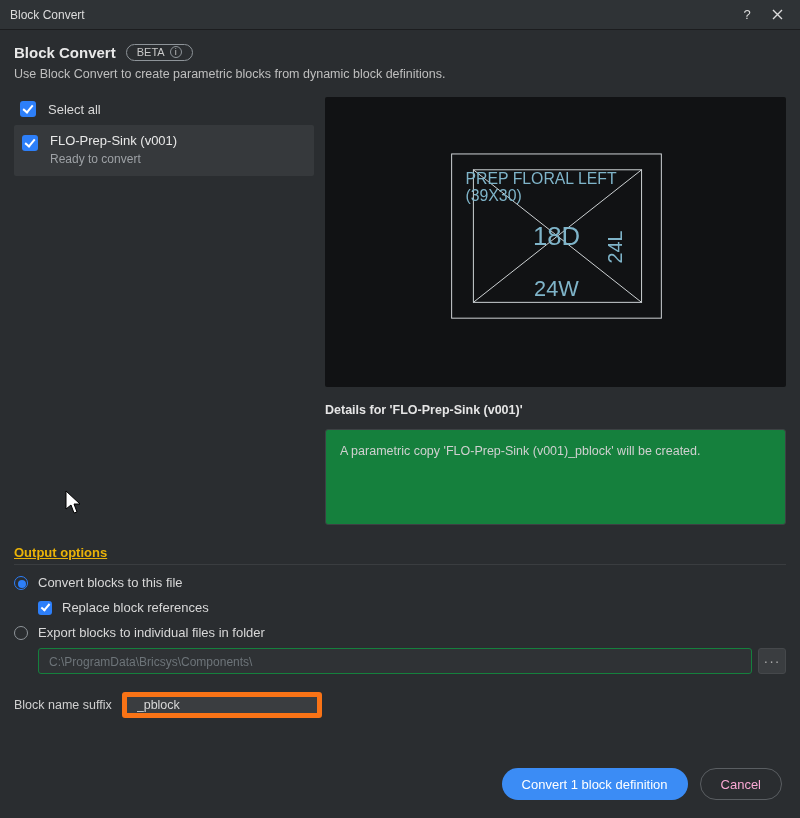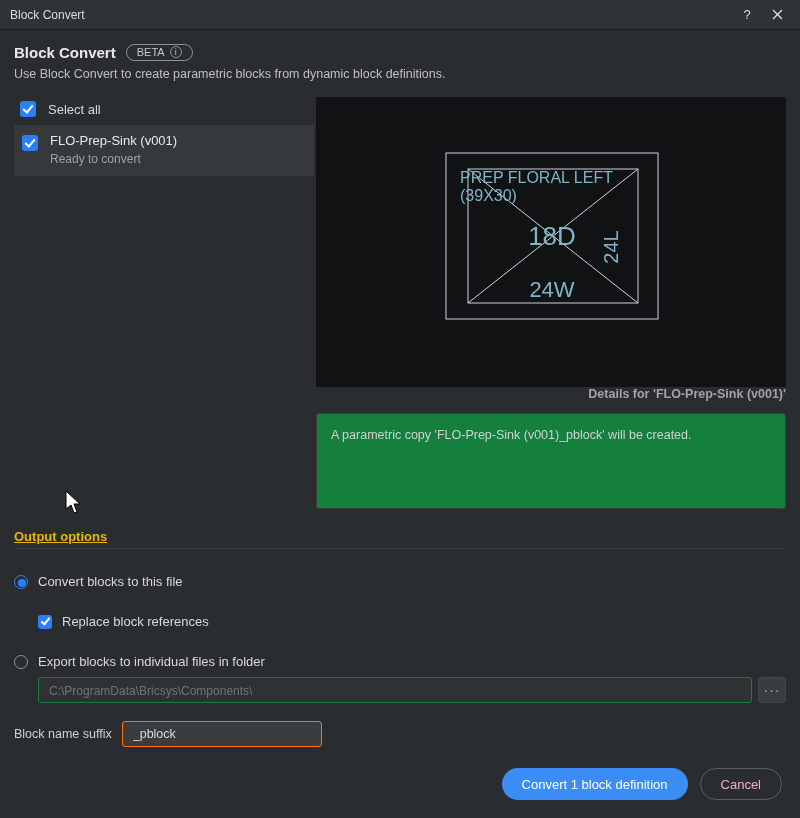--- a/index.html
+++ b/index.html
@@ -42,21 +42,21 @@
   }
   .beta-pill .info {
     width: 12px; height: 12px; border-radius: 50%;
     border: 1px solid #8e9499;
     display: inline-flex; align-items: center; justify-content: center;
     font-size: 9px; line-height: 1; color: #c8c8c8;
   }
   .subtext { margin-top: 6px; font-size: 12.5px; color: #bfbfbf; }
 
   .body-row {
-    display: flex; gap: 2px; margin-top: 16px;
+    display: flex; gap: 11px; margin-top: 16px;
   }
   .left-col {
     width: 300px; flex: 0 0 300px;
   }
   .right-col {
     flex: 1 1 auto; min-width: 0;
   }
   .select-all-row {
     display:flex; align-items:center; gap:12px;
     padding: 4px 6px 8px 6px;
@@ -92,37 +92,37 @@
 
   .preview {
     width: 100%; height: 290px;
     background: #111214;
     border-radius: 2px;
     position: relative;
     overflow: hidden;
   }
   .preview svg { position: absolute; inset: 0; }
 
-  .details-label { font-weight: 600; font-size: 12.5px; color: #a3a3a3; text-align: right; }
+  .details-label { margin-top: 16px; font-weight: 600; font-size: 12.5px; color: #e5e5e5; }
   .details-box {
     margin-top: 12px;
     background: #15803d;
     border: 1px solid #3d4144;
     border-radius: 3px;
     height: 96px;
     padding: 14px 14px;
     font-size: 12.5px;
     color: #d0d0d0;
   }
 
   .output-section { margin-top: 20px; padding: 0 14px; }
   .section-title { font-size: 13px; font-weight: 600; color: #eab308; text-decoration: underline; }
   .section-hr { border: none; border-top: 1px solid #3a3d40; margin-top: 4px; }
 
-  .opt-row { display: flex; align-items: center; gap: 10px; margin-top: 25px; }
+  .opt-row { display: flex; align-items: center; gap: 10px; margin-top: 10px; }
   .opt-row.indent { margin-left: 24px; }
 
   .radio {
     width: 14px; height: 14px; border-radius: 50%;
     border: 1.5px solid #2d7ff9;
     background: transparent;
     position: relative;
     flex: 0 0 14px;
   }
   .radio.selected::after {
@@ -170,21 +170,21 @@
   }
 
   .suffix-row {
     margin-top: 18px;
     display: flex; align-items: center; gap: 10px;
   }
   .suffix-label { font-size: 12.5px; color: #d0d0d0; }
   .suffix-input {
     width: 200px; height: 26px;
     background: #3a3d40;
-    border: 1px solid #f97316;
+    border: 5px solid #f97316;
     border-radius: 3px;
     padding: 0 10px;
     color: #d8d8d8; font-size: 12.5px;
   }
 
   .footer {
     position: absolute;
     bottom: 18px; right: 18px;
     display: flex; gap: 12px;
   }

